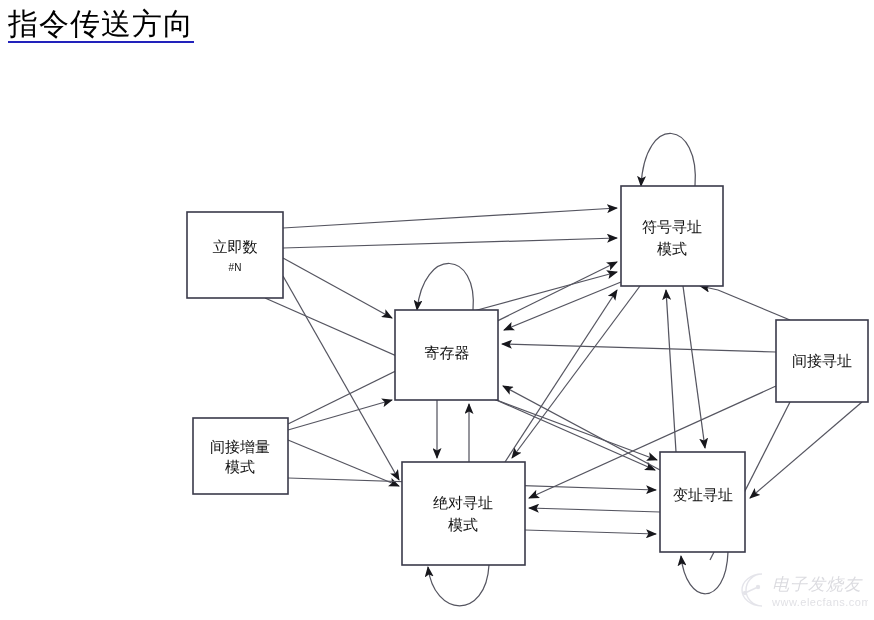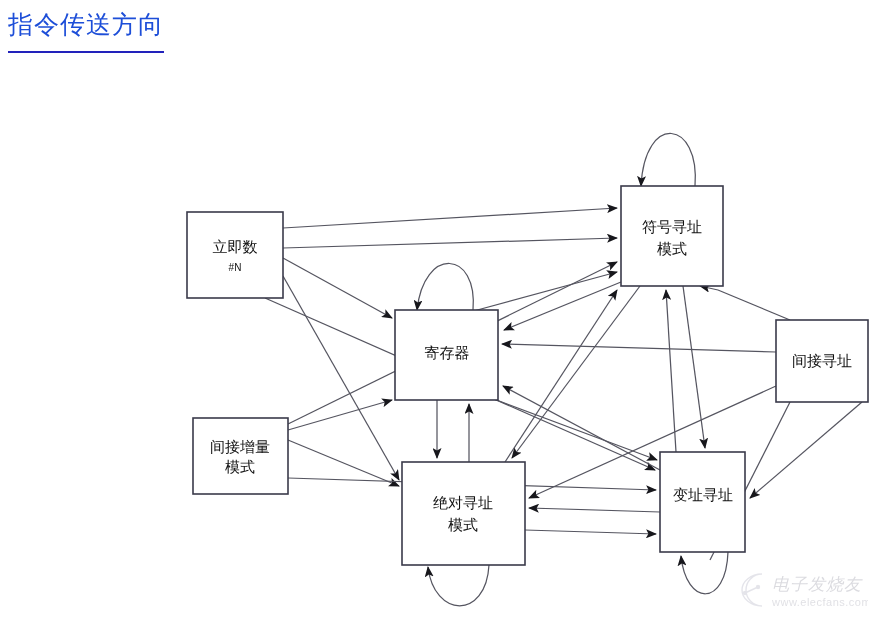--- a/index.html
+++ b/index.html
@@ -11,26 +11,26 @@
     width: 874px;
     height: 620px;
     overflow: hidden;
     font-family: "Liberation Sans", "DejaVu Sans", sans-serif;
     position: relative;
   }
   #page-title {
     position: absolute;
     left: 8px;
     top: 8px;
-    font-size: 25px;
+    font-size: 30px;
     line-height: 32px;
-    color: #1d4ed8;
+    color: #000000;
     letter-spacing: 1px;
     border-bottom: 2px solid #2222bb;
-    padding-bottom: 11px;
+    padding-bottom: 1px;
     display: inline-block;
     white-space: nowrap;
   }
   #diagram-canvas {
     position: absolute;
     left: 0;
     top: 0;
     width: 874px;
     height: 620px;
   }

